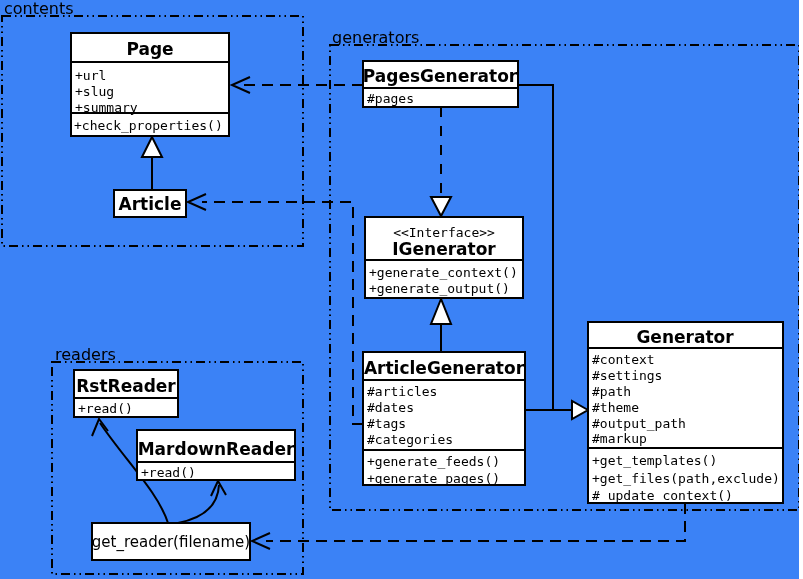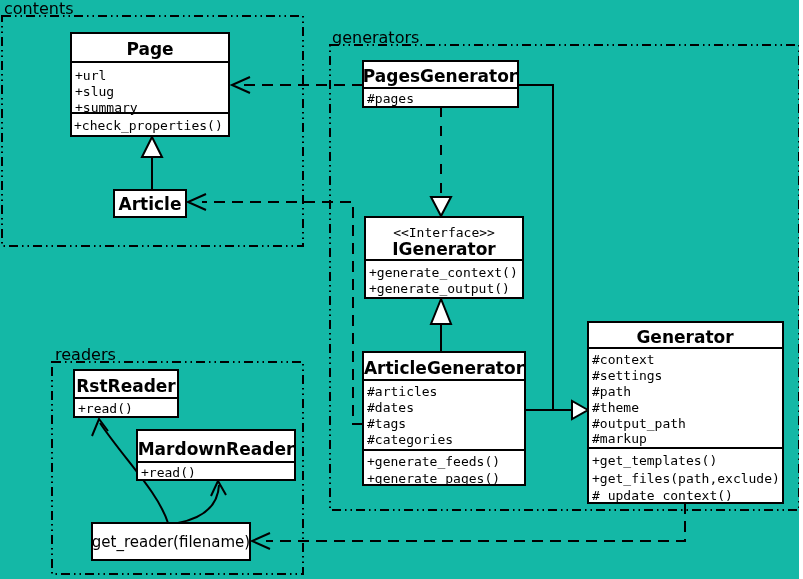--- a/index.html
+++ b/index.html
@@ -4,21 +4,21 @@
 <style>
   html, body {
     margin: 0;
     padding: 0;
     background: #ffffff;
   }
   .stage {
     position: relative;
     width: 799px;
     height: 579px;
-    background: #14b8a6;
+    background: #3b82f6;
     overflow: hidden;
   }
   svg { display: block; }
 
   .pkg-border {
     fill: none;
     stroke: #000000;
     stroke-width: 2;
     stroke-dasharray: 9 4 1.5 4 1.5 4;
   }

